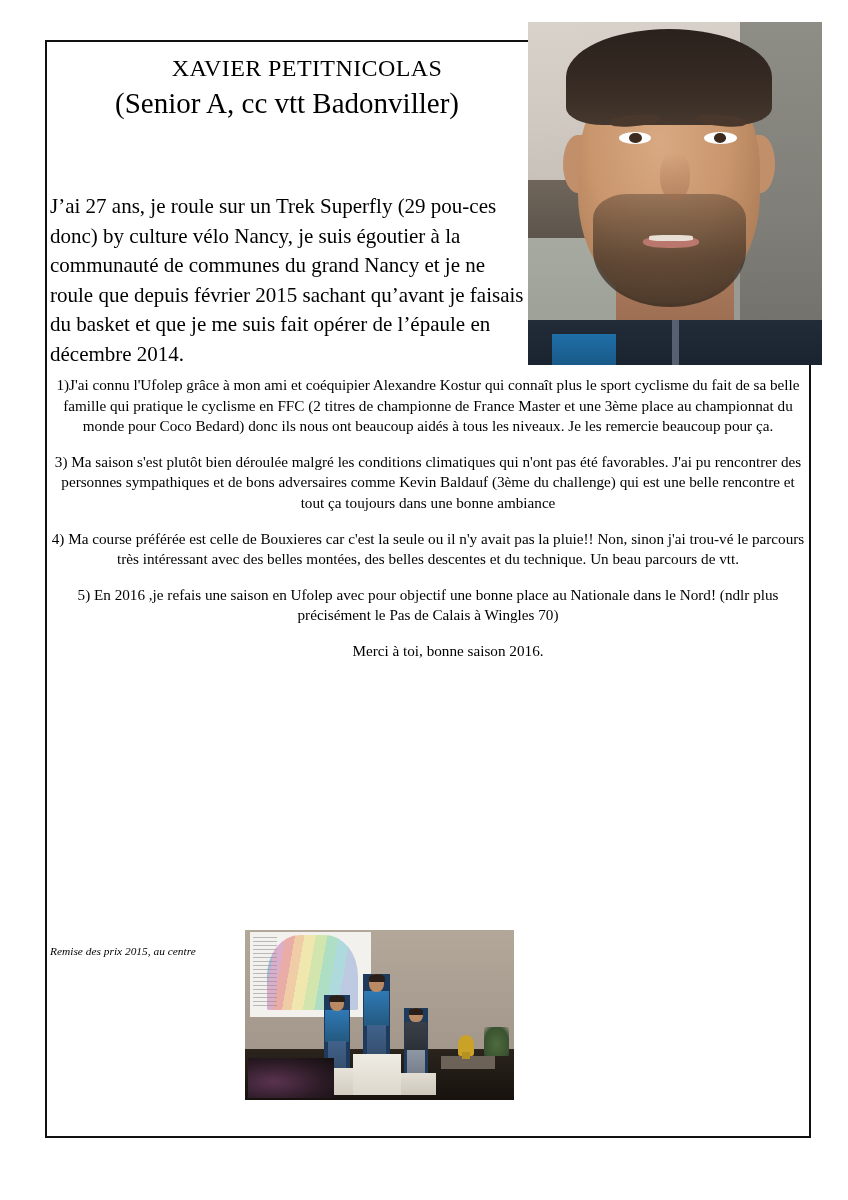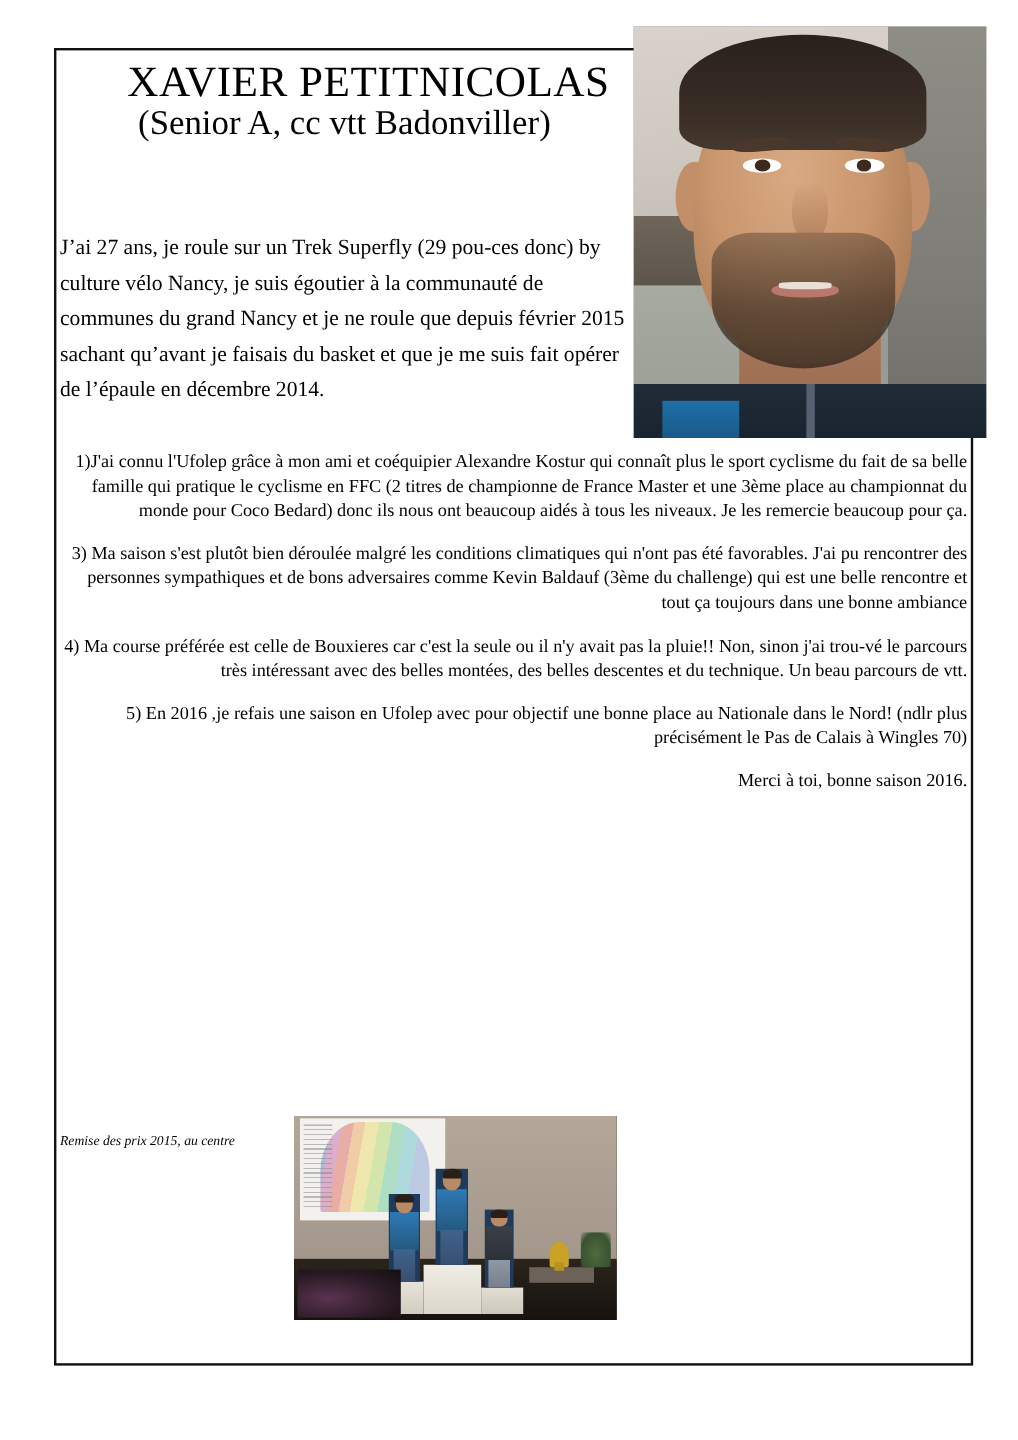--- a/index.html
+++ b/index.html
@@ -30,39 +30,39 @@
 
   
   #title-block {
     position: absolute;
     left: 0;
     top: 8px;
     width: 480px;
     text-align: center;
   }
   .title-line1 {
-    font-size: 36px;
+    font-size: 24px;
     line-height: 36px;
     letter-spacing: 0.4px;
     white-space: nowrap;
     padding-left: 40px;
   }
   .title-line2 {
     font-size: 29px;
     line-height: 35px;
     white-space: nowrap;
   }
 
   
   #intro-block {
     position: absolute;
     left: 3px;
     top: 150px;
     width: 476px;
-    font-size: 18px;
+    font-size: 21px;
     line-height: 29.5px;
     text-align: left;
     hyphens: manual;
   }
 
   
   #portrait-photo {
     position: absolute;
     left: 528px;
     top: 22px;
@@ -168,21 +168,21 @@
   }
 
   
   #body-text {
     position: absolute;
     left: 3px;
     top: 333px;
     width: 756px;
     font-size: 15.2px;
     line-height: 20.6px;
-    text-align: right;
+    text-align: center;
   }
   #body-text p {
     margin: 0 0 15px 0;
   }
   #body-text p:last-child { margin-bottom: 0; margin-left: 40px; }
 
   
   #podium-caption {
     position: absolute;
     left: 3px;

